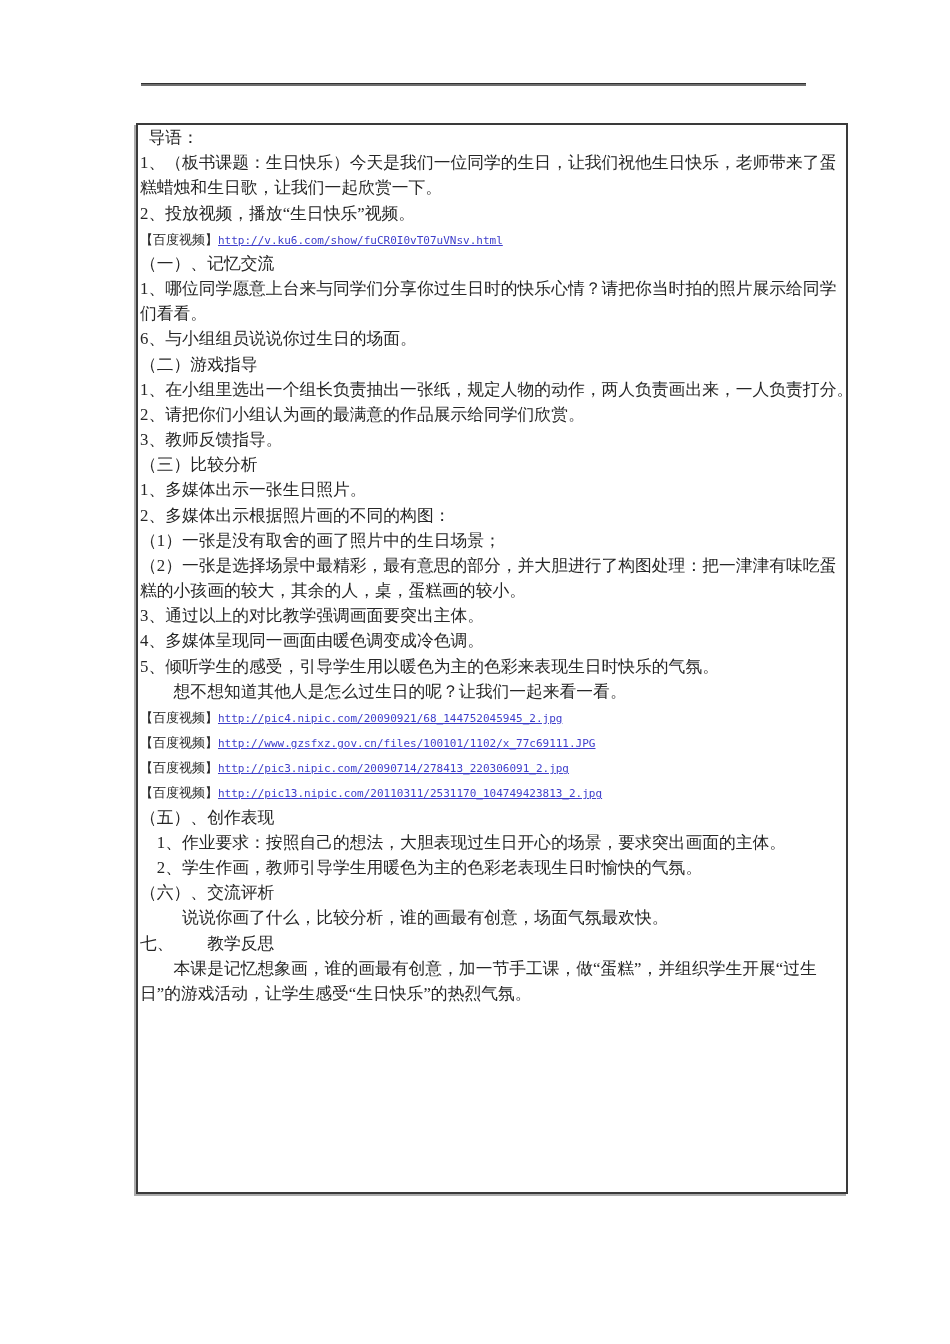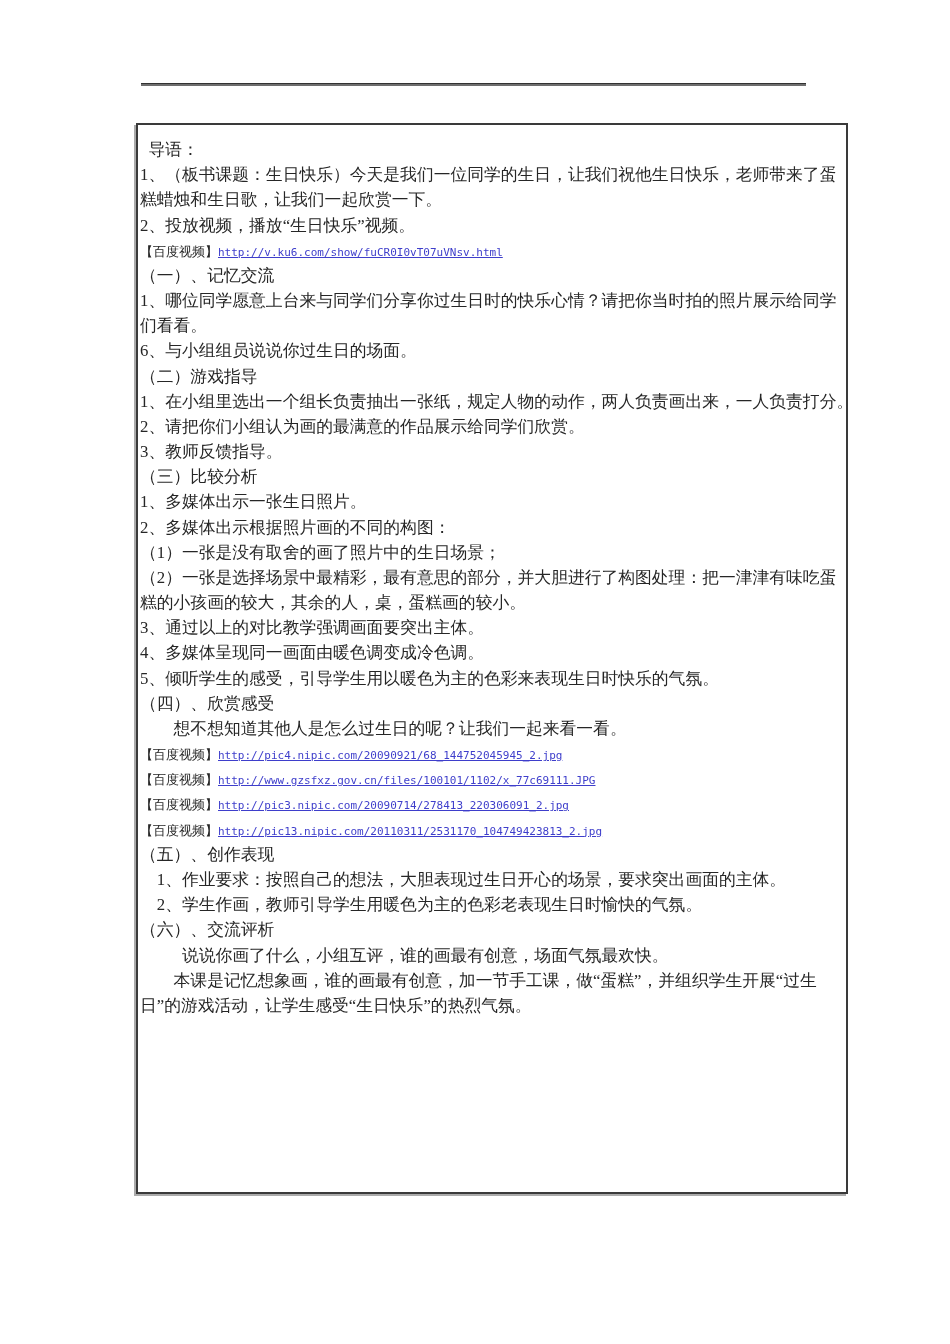--- a/index.html
+++ b/index.html
@@ -26,21 +26,21 @@
   }
   .lesson-table {
     position: absolute;
     left: 136px;
     top: 123px;
     width: 712px;
     height: 1071px;
     box-sizing: border-box;
     border: 2px solid var(--border-color, #3a3a3a);
     box-shadow: -2px 2px 0 var(--shadow-color, #ababab);
-    padding: 12px 1px 0 2px;
+    padding: 0 1px 0 2px;
     background: #ffffff;
   }
   .line {
     height: 25.18px;
     line-height: 25.18px;
     font-size: 16.8px;
     white-space: pre;
     overflow: visible;
   }
   .line a.url {
@@ -76,26 +76,26 @@
     <div class="line">3、教师反馈指导。</div>
     <div class="line">（三）比较分析</div>
     <div class="line">1、多媒体出示一张生日照片。</div>
     <div class="line">2、多媒体出示根据照片画的不同的构图：</div>
     <div class="line">（1）一张是没有取舍的画了照片中的生日场景；</div>
     <div class="line">（2）一张是选择场景中最精彩，最有意思的部分，并大胆进行了构图处理：把一津津有味吃蛋</div>
     <div class="line">糕的小孩画的较大，其余的人，桌，蛋糕画的较小。</div>
     <div class="line">3、通过以上的对比教学强调画面要突出主体。</div>
     <div class="line">4、多媒体呈现同一画面由暖色调变成冷色调。</div>
     <div class="line">5、倾听学生的感受，引导学生用以暖色为主的色彩来表现生日时快乐的气氛。</div>
-    <div class="line">（四）、欣赏感受</div>
     <div class="line">　　想不想知道其他人是怎么过生日的呢？让我们一起来看一看。</div>
     <div class="line"><span class="link-label">【百度视频】</span><a class="url">http://pic4.nipic.com/20090921/68_144752045945_2.jpg</a></div>
     <div class="line"><span class="link-label">【百度视频】</span><a class="url">http://www.gzsfxz.gov.cn/files/100101/1102/x_77c69111.JPG</a></div>
     <div class="line"><span class="link-label">【百度视频】</span><a class="url">http://pic3.nipic.com/20090714/278413_220306091_2.jpg</a></div>
     <div class="line"><span class="link-label">【百度视频】</span><a class="url">http://pic13.nipic.com/20110311/2531170_104749423813_2.jpg</a></div>
     <div class="line">（五）、创作表现</div>
     <div class="line">　1、作业要求：按照自己的想法，大胆表现过生日开心的场景，要求突出画面的主体。</div>
     <div class="line">　2、学生作画，教师引导学生用暖色为主的色彩老表现生日时愉快的气氛。</div>
     <div class="line">（六）、交流评析</div>
-    <div class="line">　　  说说你画了什么，小组互评，谁的画最有创意，场面气氛最欢快。</div>
+    <div class="line">　　  说说你画了什么，比较分析，谁的画最有创意，场面气氛最欢快。</div>
+    <div class="line">七、　　教学反思</div>
     <div class="line">　　本课是记忆想象画，谁的画最有创意，加一节手工课，做“蛋糕”，并组织学生开展“过生</div>
     <div class="line">日”的游戏活动，让学生感受“生日快乐”的热烈气氛。</div>
   </div>
 
 </body></html>

